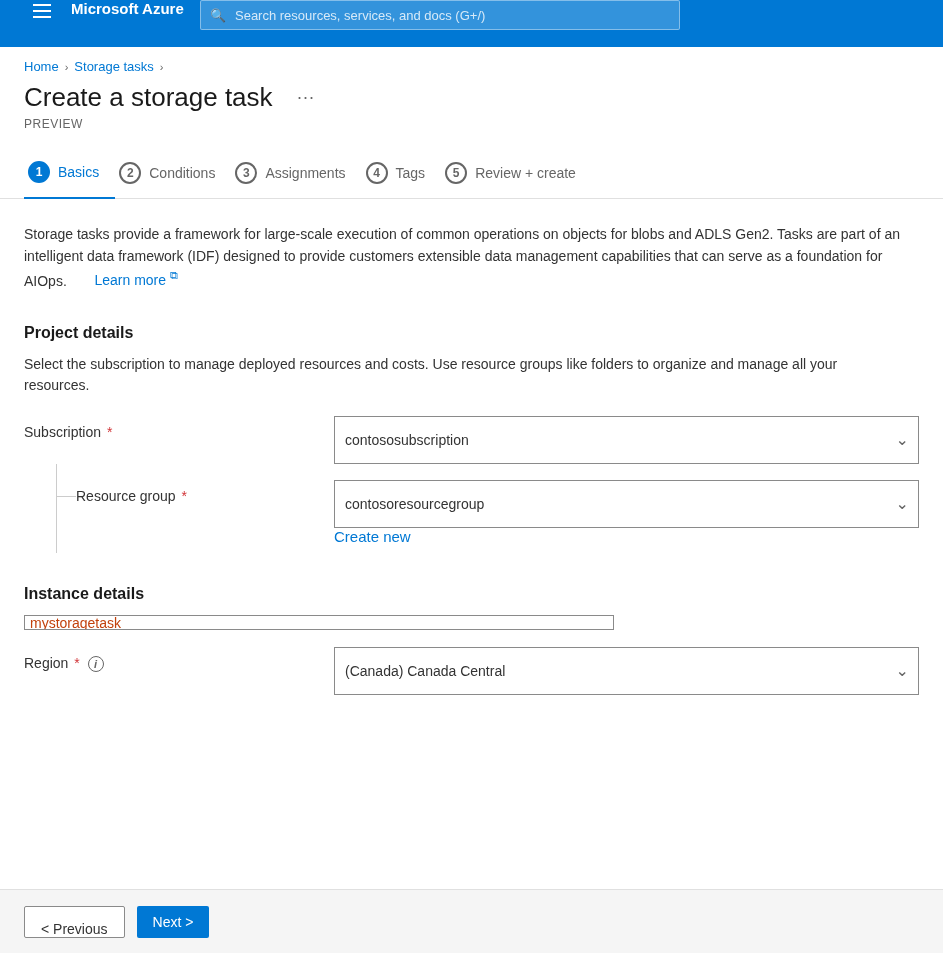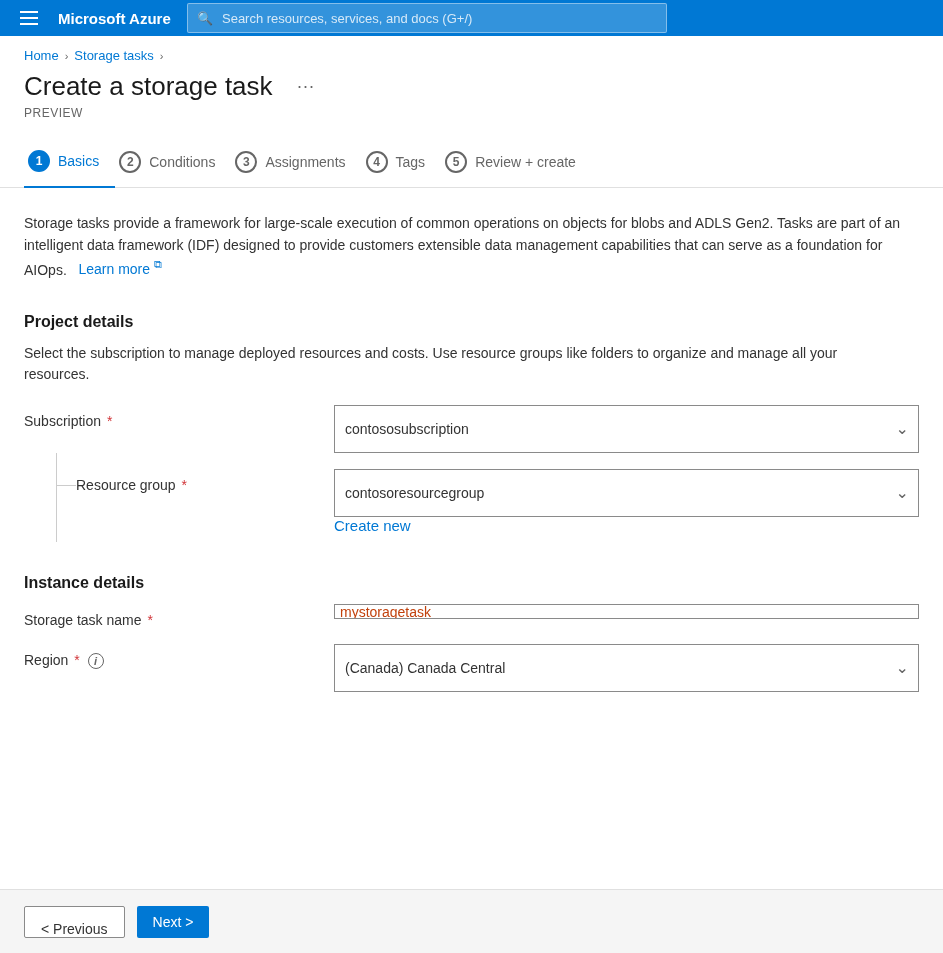--- a/index.html
+++ b/index.html
@@ -1,24 +1,24 @@
 <!DOCTYPE html>
 <html><head>
   <meta charset="utf-8">
   <style>
     * { box-sizing: border-box; margin: 0; padding: 0; }
     body { font-family: 'Segoe UI', Arial, sans-serif; font-size: 14px; color: #333; background: #fff; width: 943px; min-height: 953px; display: flex; flex-direction: column; }
 
     
     .topnav {
       background: #0078d4;
-      height: 36px;
-      display: flex;
-      align-items: center;
-      padding: 0 16px;
+      height: 47px;
+      display: flex;
+      align-items: flex-start;
+      padding: 0 29px;
       gap: 16px;
       flex-shrink: 0;
     }
     .topnav-hamburger {
       color: #fff;
       font-size: 18px;
       cursor: pointer;
       display: flex;
       flex-direction: column;
       gap: 4px;
@@ -153,20 +153,21 @@
     .description {
       font-size: 14px;
       line-height: 1.6;
       color: #333;
       max-width: 880px;
       margin-bottom: 32px;
     }
     .learn-more {
       color: #0078d4;
       text-decoration: none;
+      margin-left: 16px;
     }
     .learn-more-icon {
       font-size: 11px;
       vertical-align: super;
     }
 
     
     .section-title {
       font-size: 16px;
       font-weight: 700;
@@ -398,23 +399,20 @@
       </div>
     </div>
   </div>
 
   <div style="height: 24px;"></div>
 
   <div>
     <h2 class="section-title">Instance details</h2>
 
     <div class="form-row">
-      <div class="form-label-col">
-        <span>Storage task name</span><span class="required"> *</span>
-      </div>
       <div class="form-control-col">
         <input type="text" class="form-input" value="mystoragetask" style="">
       </div>
     </div>
 
     <div class="form-row">
       <div class="form-label-col">
         <span>Region</span><span class="required"> *</span>
         <span class="info-icon" title="More information about region">i</span>
       </div>

